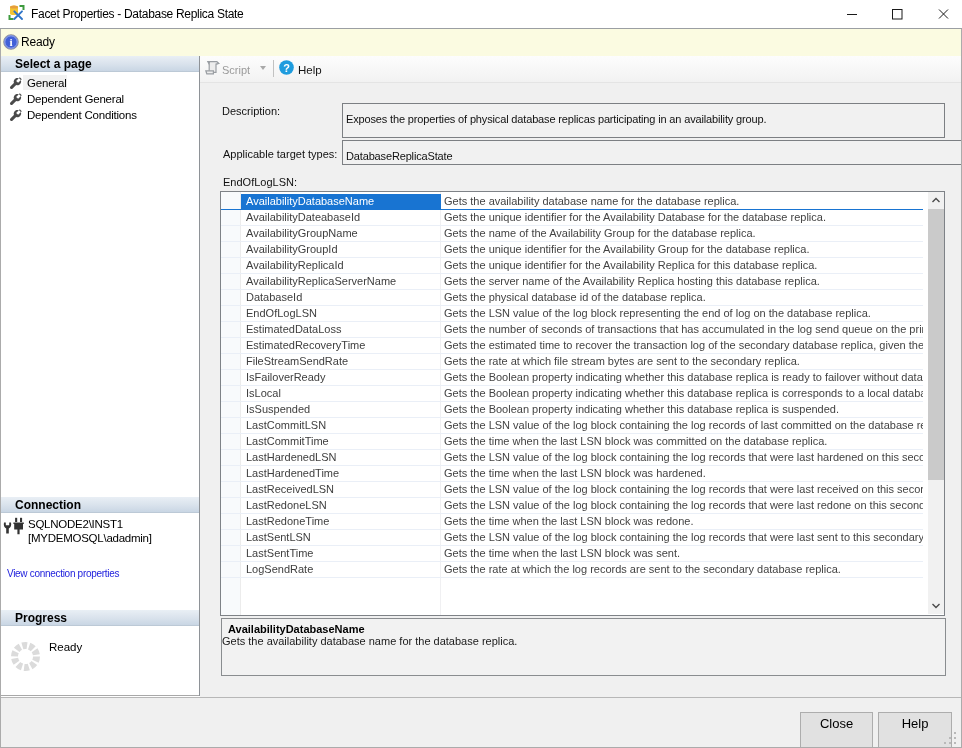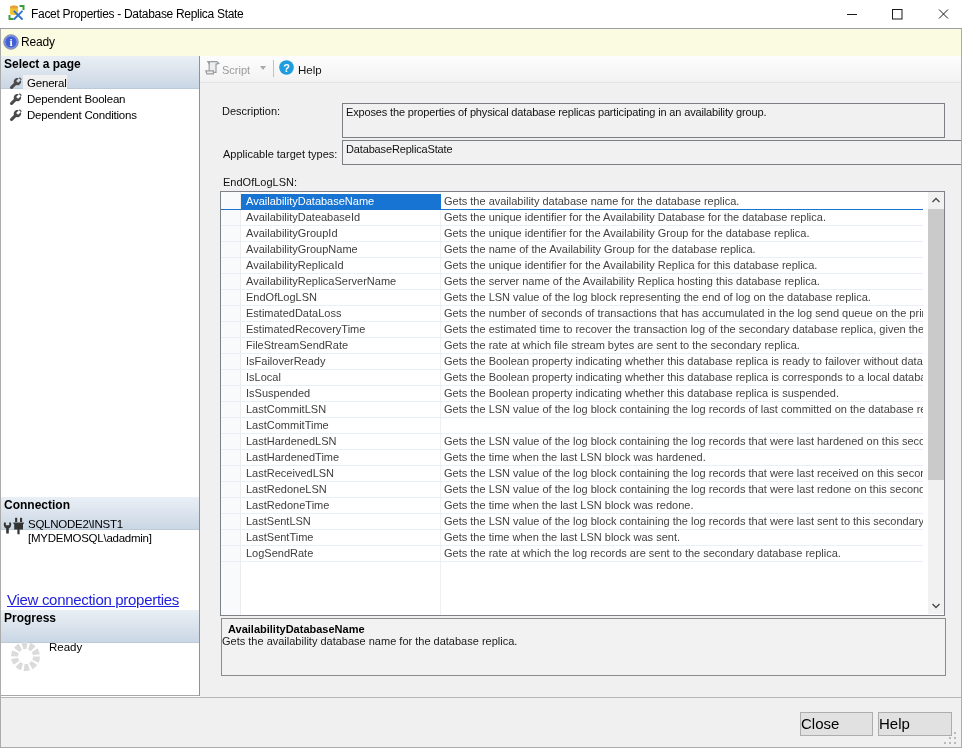--- a/index.html
+++ b/index.html
@@ -9,38 +9,38 @@
 
 #titlebar{left:0;top:0;width:962px;height:28px;background:#fff}
 #title{left:31px;top:0;height:44px;line-height:29px;font-size:12px;color:#000;letter-spacing:-0.3px}
 #tline{left:0;top:28px;width:962px;height:1px;background:#9B9FA3}
 
 #ybar{left:1px;top:29px;width:960px;height:27px;background:#FBFBE1}
 #ready1{left:21px;top:29px;height:27px;line-height:27px;font-size:12px;color:#000;letter-spacing:-0.2px}
 
 #lpanel{left:1px;top:56px;width:198px;height:640px;background:#fff;border-bottom:1px solid #A8A8A8}
 #ldiv{left:199px;top:56px;width:1px;height:640px;background:#8E9297}
-.phead{left:1px;width:198px;height:33px;background:linear-gradient(180deg,#E9EFF5 0%,#D9E2EC 55%,#C9D6E4 100%);border-bottom:1px solid #BCC9D6;font-size:12px;font-weight:bold;color:#000;line-height:16px;padding-left:3px}
+.phead{left:1px;width:198px;height:16px;background:linear-gradient(180deg,#E9EFF5 0%,#D9E2EC 55%,#C9D6E4 100%);border-bottom:1px solid #BCC9D6;font-size:12px;font-weight:bold;color:#000;line-height:16px;padding-left:14px}
 #ph1{top:56px}
 #ph2{top:497px}
 #ph3{top:610px}
 .titem{left:27px;height:16px;line-height:16px;font-size:11.5px;color:#000;letter-spacing:-0.2px}
 #hilite{left:23px;top:75px;width:44px;height:15px;background:#F1F1F1}
 
 #toolbar{left:200px;top:56px;width:761px;height:27px;background:linear-gradient(180deg,#FDFDFD,#F2F2F2);border-bottom:1px solid #E4E4E4}
 #scriptTxt{left:222px;top:56px;height:27px;line-height:28px;font-size:11px;color:#9B9B9B}
 #caret{left:260px;top:66px;width:0;height:0;border-left:3.5px solid transparent;border-right:3.5px solid transparent;border-top:4px solid #A9A9A9}
 #tsep{left:273px;top:60px;width:1px;height:17px;background:#C2C2C2}
 #helpTxt{left:298px;top:56px;height:27px;line-height:28px;font-size:11.5px;color:#141414}
 #content{left:200px;top:83px;width:761px;height:614px;background:#F0F0F0}
 .lbl{font-size:11px;color:#111;line-height:13px}
 #lbl1{left:222px;top:105px}
 #lbl2{left:223px;top:148px}
 #lbl3{left:223px;top:176px}
-.tbox{background:#F1F1F1;border:1px solid #7C7F83;font-size:11px;color:#111;padding:2px 0 0 3px;line-height:13px;letter-spacing:-0.15px}
+.tbox{background:#F1F1F1;border:1px solid #7C7F83;font-size:11px;color:#111;padding:9px 0 0 3px;line-height:13px;letter-spacing:-0.15px}
 #box1{left:342px;top:103px;width:603px;height:35px}
 #box2{left:342px;top:140px;width:696px;height:25px}
 
 #grid{left:220px;top:191px;width:725px;height:425px;background:#fff;border:1px solid #7E8287;overflow:hidden}
 #rowhdr{position:absolute;left:0;top:0;width:20px;height:100%;background:#F8FAFC;border-right:1px solid #ECECEC}
 #coldiv{position:absolute;left:219px;top:0;width:1px;height:100%;background:#F0F0F2}
 #rows{position:absolute;left:0;top:2px;width:702px}
 .row{position:relative;height:16px;border-bottom:1px solid #EAEFF7;overflow:hidden}
 .row.sel{border-bottom-color:#1874D2}
 .nm{position:absolute;left:25px;top:0;height:15px;line-height:15px;font-size:11px;color:#3E3E3E;white-space:nowrap}
@@ -51,26 +51,26 @@
 #sbar{position:absolute;right:0;top:0;width:16px;height:422px;background:#F1F1F1}
 #sthumb{position:absolute;right:0;top:17px;width:16px;height:271px;background:#CACACA}
 .sbtn{position:absolute;right:0;width:16px;height:17px;background:#F1F1F1;z-index:3}
 
 #sumbox{left:221px;top:618px;width:725px;height:58px;border:1px solid #8A8D90;background:#F2F2F2}
 #sumT{left:228px;top:623px;font-size:11px;font-weight:bold;color:#000;line-height:13px}
 #sumB{left:222px;top:635px;font-size:11px;color:#1A1A1A;line-height:13px}
 
 #fline{left:0;top:697px;width:962px;height:1px;background:#B7B7B7}
 #footer{left:1px;top:698px;width:960px;height:49px;background:#F0F0F0}
-.btn{top:712px;width:74px;height:24px;background:#E1E1E1;border:1px solid #ADADAD;font-size:15px;color:#000;text-align:left;line-height:21px}
+.btn{top:712px;width:74px;height:36px;background:#E1E1E1;border:1px solid #ADADAD;font-size:13px;color:#000;text-align:center;line-height:21px}
 #btnClose{left:800px;width:73px}
 #btnHelp{left:878px}
 
 .ctxt{left:28px;font-size:11.5px;color:#000;line-height:14px;letter-spacing:-0.25px}
-#link{left:7px;top:593px;font-size:15px;color:#2222DD;text-decoration:underline;line-height:13px;letter-spacing:-0.3px}
+#link{left:7px;top:567px;font-size:10px;color:#2222DD;line-height:13px;letter-spacing:-0.3px}
 #readyP{left:49px;top:641px;font-size:11.5px;color:#000;line-height:13px}
 </style></head><body>
 
 <div class="abs" id="titlebar"></div>
 <svg class="abs" style="left:8px;top:4px" width="17" height="17" viewBox="0 0 17 17">
   <path d="M2,3 a4,1.6 0 0 1 8,0 v6.4 a4,1.6 0 0 1 -8,0 z" fill="#F2C431"></path>
   <ellipse cx="6" cy="3" rx="4" ry="1.6" fill="#E79E3C"></ellipse>
   <path d="M11.5,2 L15.5,2 L15.5,6" fill="none" stroke="#3E9B3E" stroke-width="2"></path>
   <path d="M1.5,11 L1.5,15 L5.5,15" fill="none" stroke="#3E9B3E" stroke-width="2"></path>
   <path d="M6.3,7.3 L14,15 M14,7.3 L6.3,15" stroke="#2E74C8" stroke-width="1.9" stroke-linecap="round"></path>
@@ -111,21 +111,21 @@
     <path d="M7 -0.1 A3.7 3.7 0 1 0 7.01 -0.1 Z M5.6 -1.2 L8.4 -1.2 L8.4 4.0 L5.6 4.0 Z" fill-rule="evenodd"></path>
   </g>
 </svg>
 <svg class="abs" style="left:8px;top:109px" width="14" height="14" viewBox="0 0 14 14">
   <g transform="rotate(45 7 7)" fill="#4A4A4A">
     <rect x="5.55" y="4.8" width="2.9" height="8.6" rx="1.3"></rect>
     <path d="M7 -0.1 A3.7 3.7 0 1 0 7.01 -0.1 Z M5.6 -1.2 L8.4 -1.2 L8.4 4.0 L5.6 4.0 Z" fill-rule="evenodd"></path>
   </g>
 </svg>
 <div class="abs titem" style="top:75px">General</div>
-<div class="abs titem" style="top:91px">Dependent Boolean</div>
+<div class="abs titem" style="top:91px">Dependent General</div>
 <div class="abs titem" style="top:107px">Dependent Conditions</div>
 
 <div class="abs phead" id="ph2">Connection</div>
 <svg class="abs" style="left:3px;top:515px" width="22" height="22" viewBox="0 0 22 22">
   <g fill="#333">
     <path d="M1,7.5 L2.8,7.5 L2.8,10.3 L6.2,10.3 L6.2,7.5 L8,7.5 C8.6,10.5 7.8,12.6 5.8,13.4 L5.8,18.5 L3.2,18.5 L3.2,13.4 C1.2,12.6 0.4,10.5 1,7.5 Z"></path>
     <path d="M12.1,2.8 L14.2,2.8 L14.2,7 L12.1,7 Z"></path>
     <path d="M17,2.8 L19.1,2.8 L19.1,7 L17,7 Z"></path>
     <path d="M10.4,7.4 L20.8,7.4 L20.8,8.9 L20,8.9 L20,14.6 L16.6,14.6 L16.6,19.3 L14.4,19.3 L14.4,14.6 L11.2,14.6 L11.2,8.9 L10.4,8.9 Z"></path>
   </g>
@@ -170,36 +170,40 @@
   <div id="rows">
 <div class="row sel">
         <span class="nm">AvailabilityDatabaseName</span>
         <span class="ds">Gets the availability database name for the database replica.</span>
       </div>
 <div class="row">
         <span class="nm">AvailabilityDateabaseId</span>
         <span class="ds">Gets the unique identifier for the Availability Database for the database replica.</span>
       </div>
 <div class="row">
+        <span class="nm">AvailabilityGroupName</span>
+        <span class="ds">Gets the name of the Availability Group for the database replica.</span>
+      </div>
+<div class="row">
         <span class="nm">AvailabilityGroupId</span>
         <span class="ds">Gets the unique identifier for the Availability Group for the database replica.</span>
       </div>
 <div class="row">
-        <span class="nm">AvailabilityGroupName</span>
-        <span class="ds">Gets the name of the Availability Group for the database replica.</span>
-      </div>
-<div class="row">
         <span class="nm">AvailabilityReplicaId</span>
         <span class="ds">Gets the unique identifier for the Availability Replica for this database replica.</span>
       </div>
 <div class="row">
         <span class="nm">AvailabilityReplicaServerName</span>
         <span class="ds">Gets the server name of the Availability Replica hosting this database replica.</span>
       </div>
 <div class="row">
+        <span class="nm">DatabaseId</span>
+        <span class="ds">Gets the physical database id of the database replica.</span>
+      </div>
+<div class="row">
         <span class="nm">EndOfLogLSN</span>
         <span class="ds">Gets the LSN value of the log block representing the end of log on the database replica.</span>
       </div>
 <div class="row">
         <span class="nm">EstimatedDataLoss</span>
         <span class="ds">Gets the number of seconds of transactions that has accumulated in the log send queue on the primary database replica.</span>
       </div>
 <div class="row">
         <span class="nm">EstimatedRecoveryTime</span>
         <span class="ds">Gets the estimated time to recover the transaction log of the secondary database replica, given the current send rate.</span>
@@ -219,20 +223,21 @@
 <div class="row">
         <span class="nm">IsSuspended</span>
         <span class="ds">Gets the Boolean property indicating whether this database replica is suspended.</span>
       </div>
 <div class="row">
         <span class="nm">LastCommitLSN</span>
         <span class="ds">Gets the LSN value of the log block containing the log records of last committed on the database replica.</span>
       </div>
 <div class="row">
         <span class="nm">LastCommitTime</span>
+        <span class="ds">Gets the time when the last LSN block was committed on the database replica.</span>
       </div>
 <div class="row">
         <span class="nm">LastHardenedLSN</span>
         <span class="ds">Gets the LSN value of the log block containing the log records that were last hardened on this secondary database replica.</span>
       </div>
 <div class="row">
         <span class="nm">LastHardenedTime</span>
         <span class="ds">Gets the time when the last LSN block was hardened.</span>
       </div>
 <div class="row">

